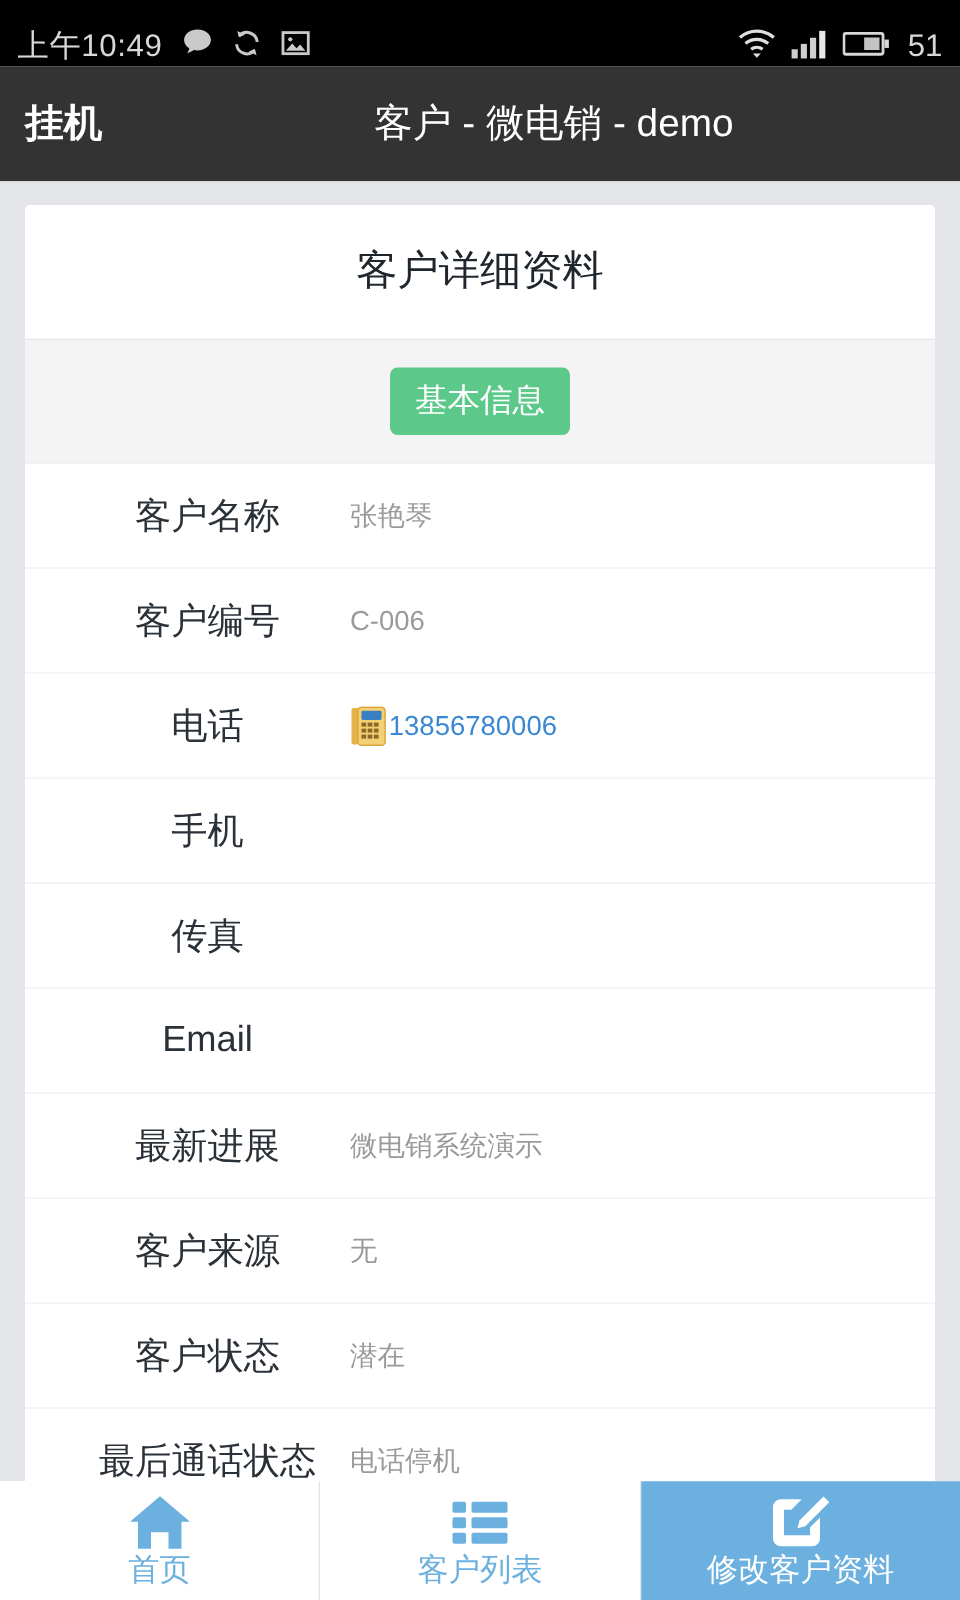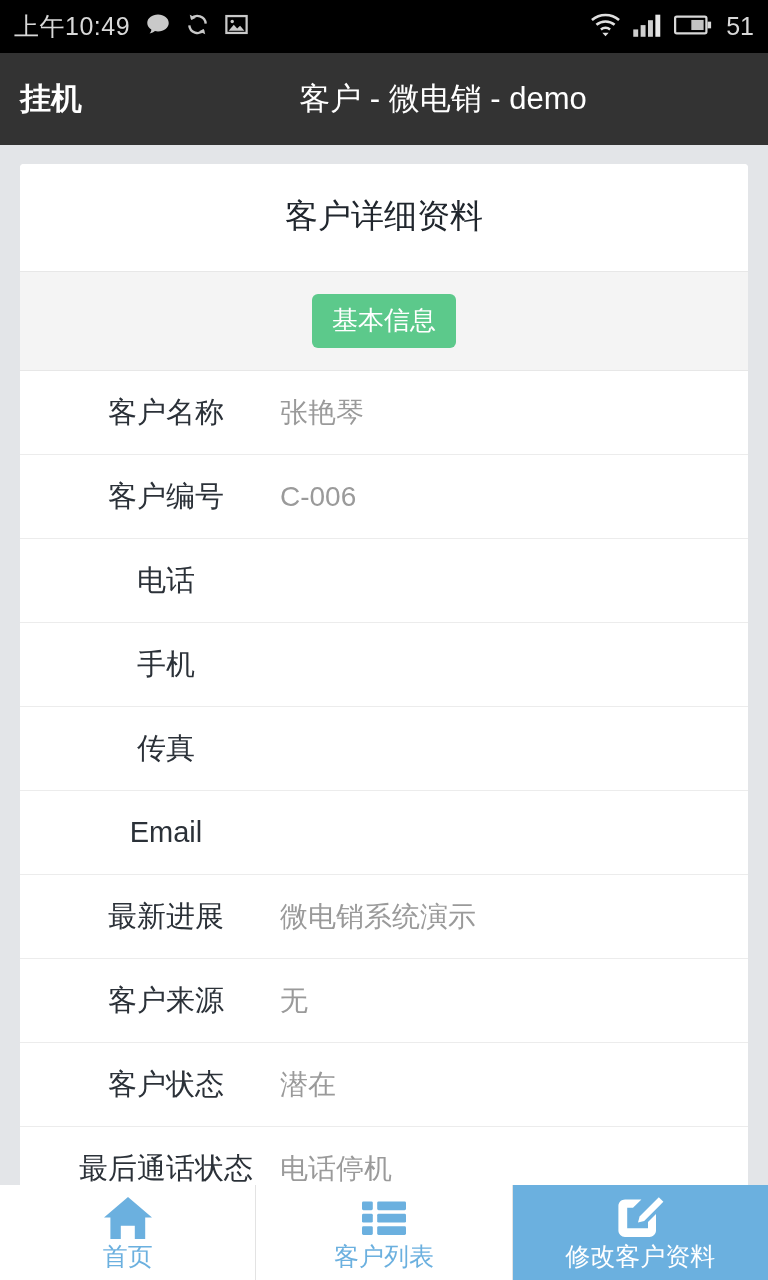--- a/index.html
+++ b/index.html
@@ -7,21 +7,21 @@
     width:768px; height:1280px;
     font-family:"Liberation Sans","DejaVu Sans",sans-serif;
     background:#e3e5e8;
     overflow:hidden;
   }
   .screen { position:relative; width:768px; height:1280px; display:flex; flex-direction:column; }
 
   
   .statusbar {
     height:53px; background:#000; color:#d4d4d4;
-    display:flex; align-items:center; padding:0 14px;
+    display:flex; align-items:flex-end; padding:0 14px;
     flex:0 0 53px;
   }
   .sb-time { font-size:25px; letter-spacing:.5px; color:#d8d8d8; }
   .sb-left-icons { display:flex; align-items:center; gap:12px; margin-left:14px; }
   .sb-spacer { flex:1; }
   .sb-right { display:flex; align-items:center; gap:10px; }
   .sb-batt-num { font-size:25px; color:#d8d8d8; margin-left:4px; }
   .ic { display:block; }
 
   
@@ -57,21 +57,21 @@
   }
 
   .rows { background:#ffffff; }
   .row {
     display:flex; align-items:center;
     min-height:84px; padding:0 32px;
     border-bottom:1px solid #ececec;
     background:#ffffff;
   }
   .row-label { width:228px; flex:0 0 228px; font-size:29px; color:#2b3138; }
-  .row-value { flex:1 1 auto; font-size:28px; color:#9a9a9a; display:flex; align-items:center; }
+  .row-value { flex:1 1 auto; font-size:22px; color:#9a9a9a; display:flex; align-items:center; }
   .row-value.link { color:#3a87d3; }
   .phone-emoji { display:inline-block; width:30px; height:32px; margin-right:1px; position:relative; vertical-align:middle; }
 
   
   .bottomnav {
     flex:0 0 95px; height:95px; background:#ffffff;
     display:flex; align-items:stretch;
   }
   .navitem {
     flex:1 1 0; display:flex; flex-direction:column;
@@ -162,20 +162,37 @@
           <div class="row">
             <div class="row-label">客户名称</div>
             <div class="row-value">张艳琴</div>
           </div>
           <div class="row">
             <div class="row-label">客户编号</div>
             <div class="row-value">C-006</div>
           </div>
           <div class="row">
             <div class="row-label">电话</div>
+            <div class="row-value link">
+              <span class="phone-emoji"><svg width="30" height="32" viewBox="0 0 20 22">
+  <rect x="0.5" y="1" width="4" height="20" rx="1" fill="#e6b34a"></rect>
+  <rect x="4" y="0.5" width="15" height="21" rx="2" fill="#f5cf74" stroke="#d9a63c" stroke-width="0.8"></rect>
+  <rect x="6" y="2.5" width="11" height="5" rx="0.8" fill="#3a7fc1"></rect>
+  <rect x="6" y="9" width="2.6" height="2.2" fill="#8a6a26"></rect>
+  <rect x="9.4" y="9" width="2.6" height="2.2" fill="#8a6a26"></rect>
+  <rect x="12.8" y="9" width="2.6" height="2.2" fill="#8a6a26"></rect>
+  <rect x="6" y="12.3" width="2.6" height="2.2" fill="#8a6a26"></rect>
+  <rect x="9.4" y="12.3" width="2.6" height="2.2" fill="#8a6a26"></rect>
+  <rect x="12.8" y="12.3" width="2.6" height="2.2" fill="#8a6a26"></rect>
+  <rect x="6" y="15.6" width="2.6" height="2.2" fill="#8a6a26"></rect>
+  <rect x="9.4" y="15.6" width="2.6" height="2.2" fill="#8a6a26"></rect>
+  <rect x="12.8" y="15.6" width="2.6" height="2.2" fill="#8a6a26"></rect>
+</svg></span>
+              <span>13856780006</span>
+            </div>
           </div>
           <div class="row">
             <div class="row-label">手机</div>
             <div class="row-value"></div>
           </div>
           <div class="row">
             <div class="row-label">传真</div>
             <div class="row-value"></div>
           </div>
           <div class="row">

